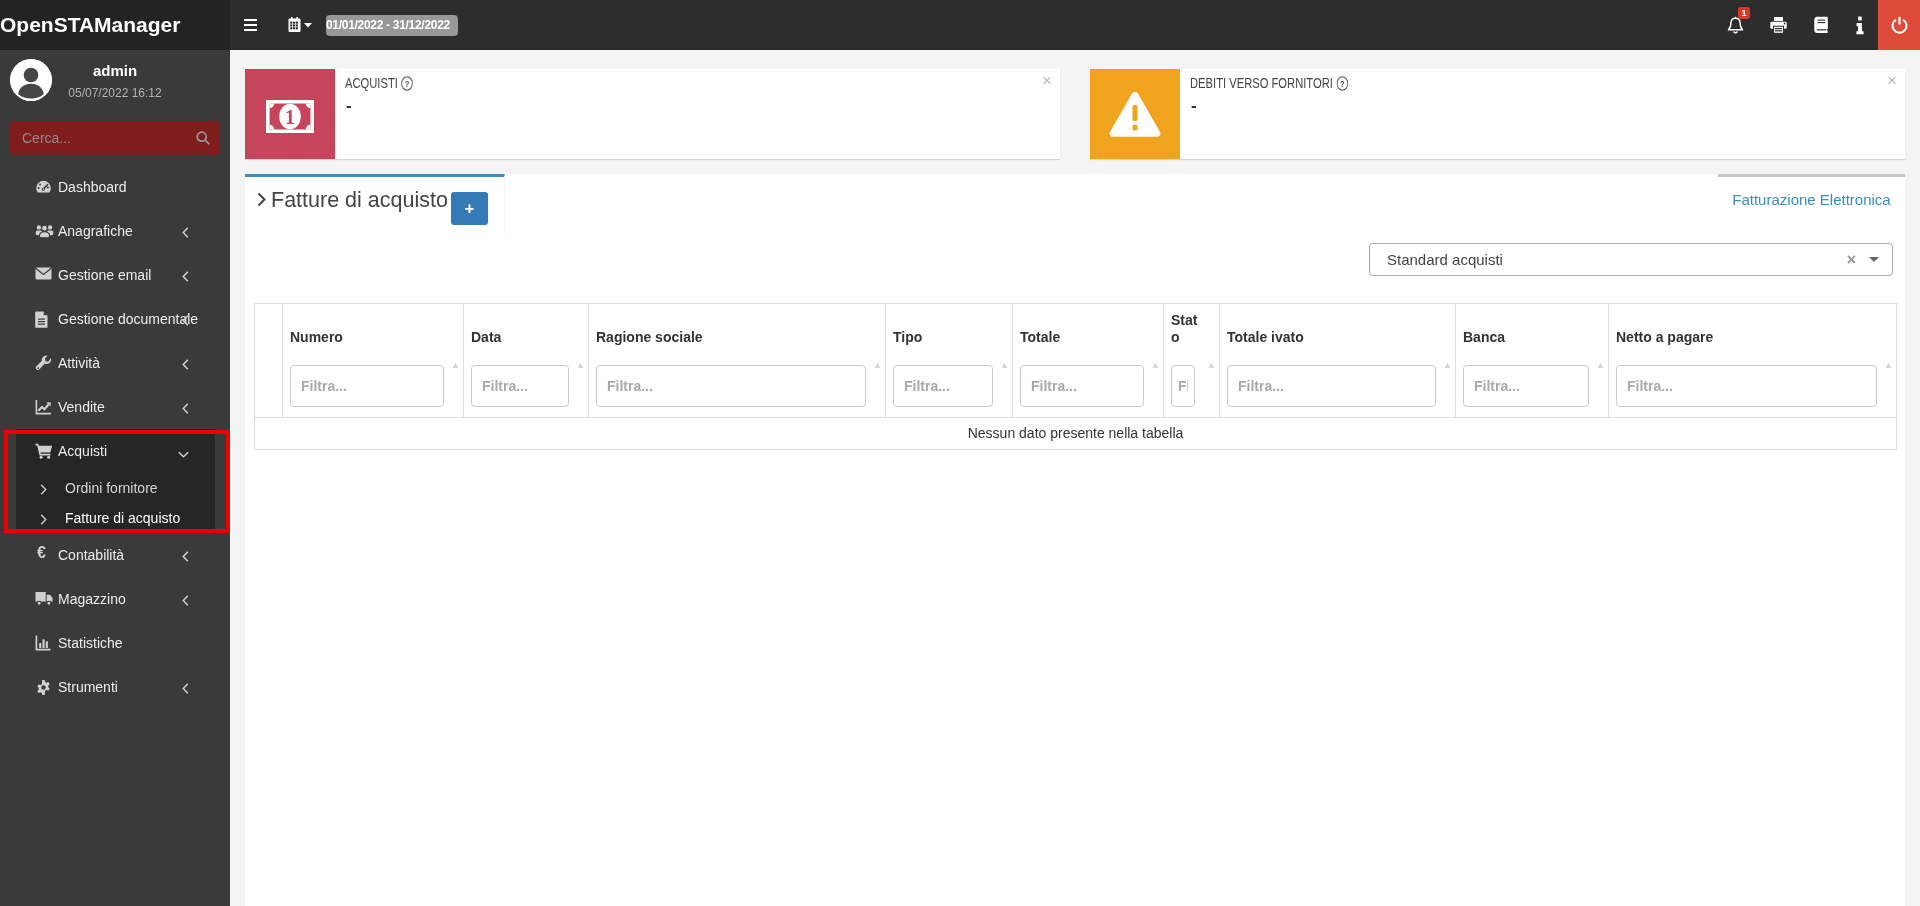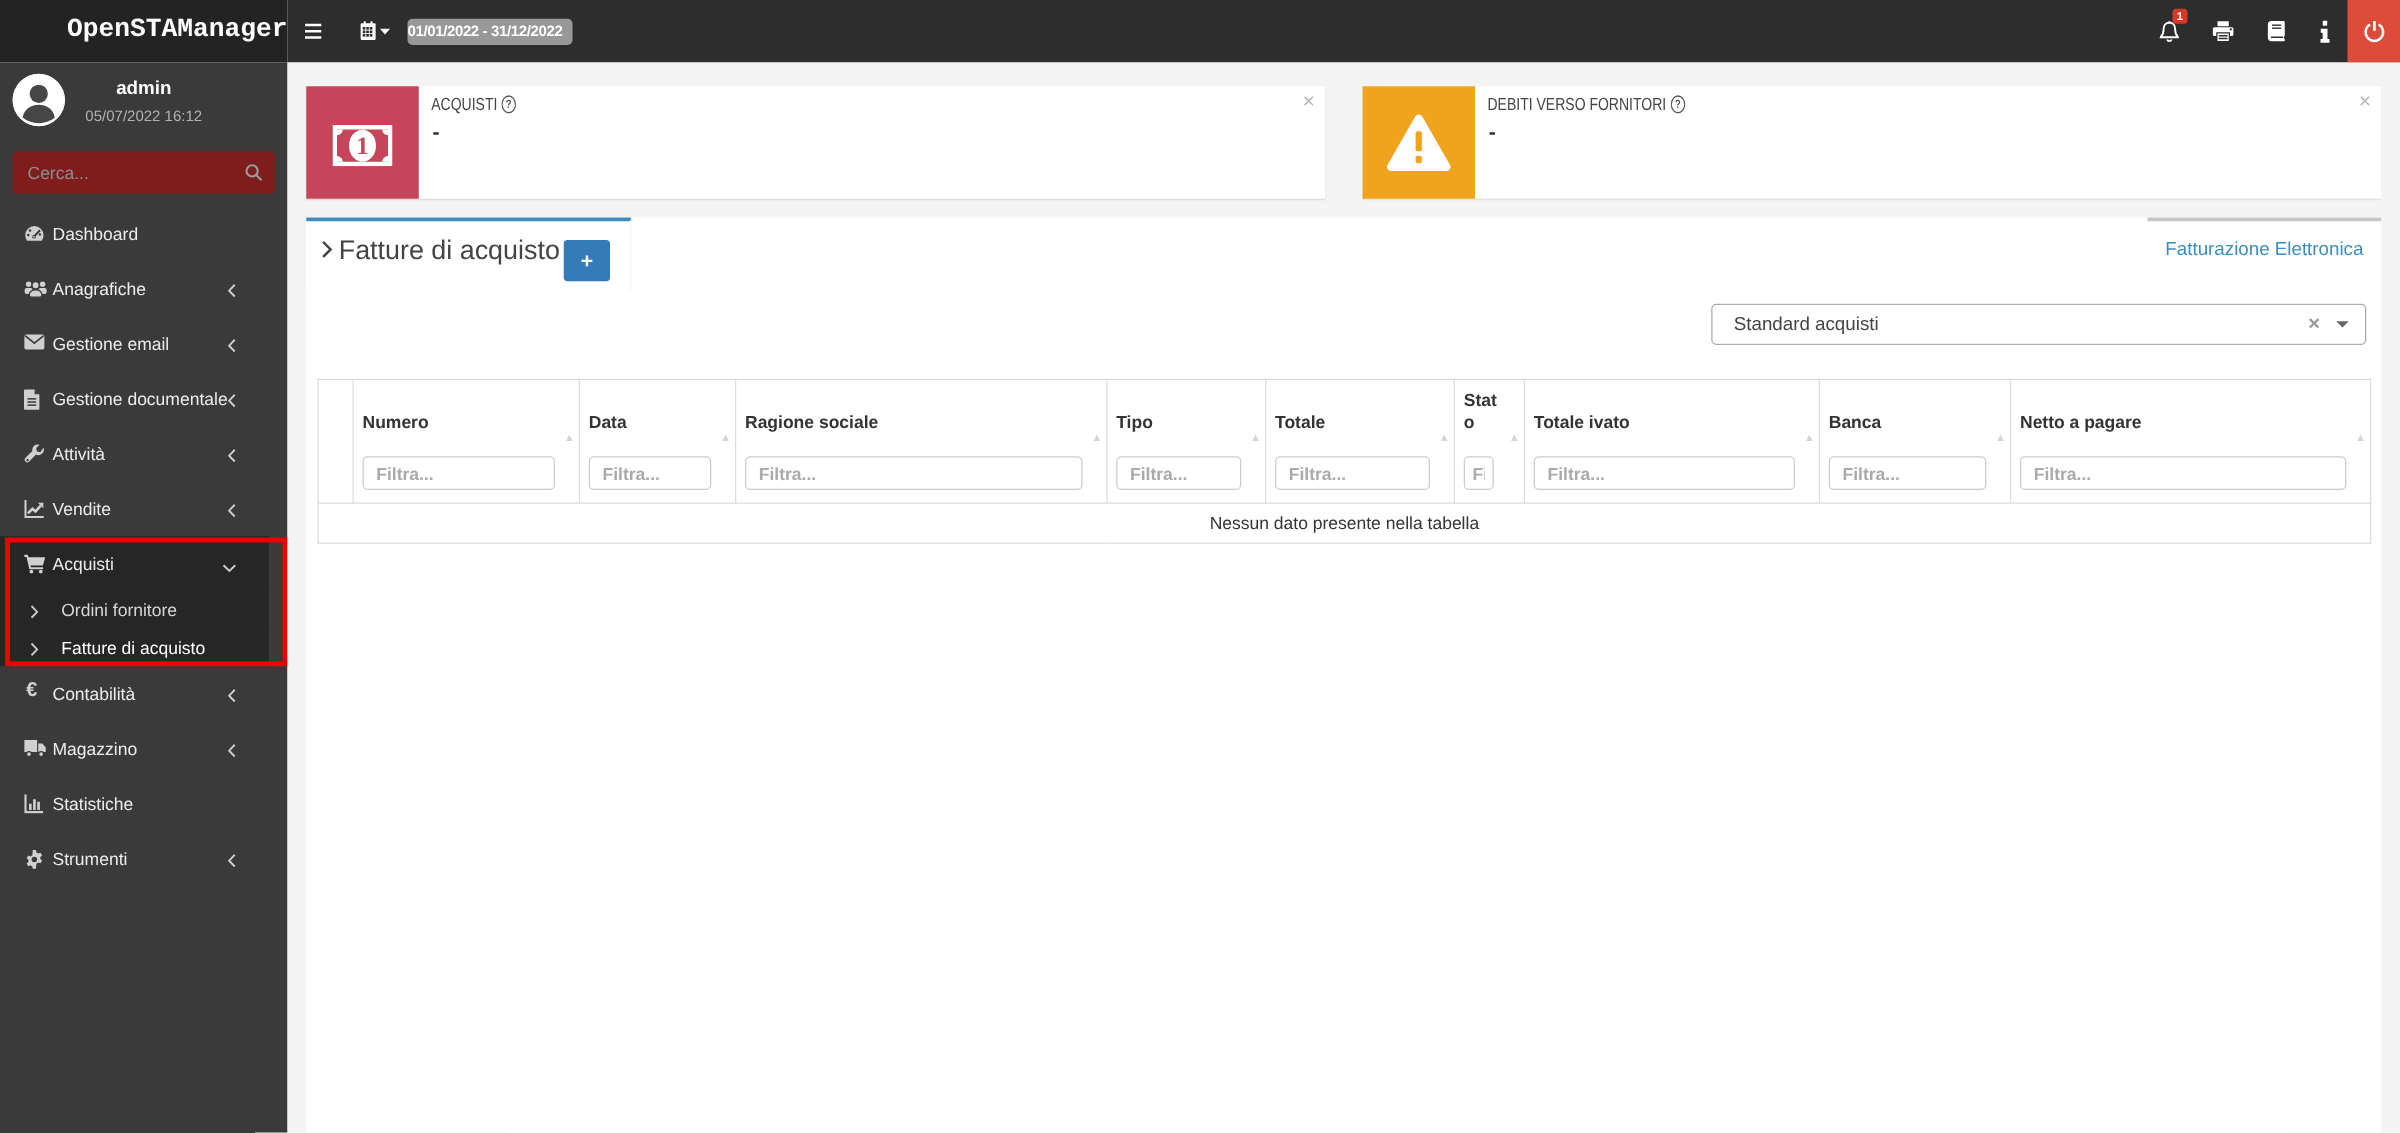--- a/index.html
+++ b/index.html
@@ -1,37 +1,37 @@
 <!DOCTYPE html>
 <html><head>
 <meta charset="utf-8">
 <title>OpenSTAManager</title>
 <style>
 * { margin:0; padding:0; box-sizing:border-box; }
 html,body { width:1920px; height:906px; overflow:hidden; font-family:"Liberation Sans", sans-serif; background:#f4f4f4; }
-.logo { position:absolute; left:0; top:0; width:230px; height:50px; background:#232323; color:#fff; font-size:21px; letter-spacing:-0.2px; font-weight:bold; text-align:right; line-height:50px; letter-spacing:0px;font-family:Liberation Mono, monospace; }
+.logo { position:absolute; left:0; top:0; width:230px; height:50px; background:#232323; color:#fff; font-size:21px; letter-spacing:-0.2px; font-weight:bold; text-align:left; line-height:50px; letter-spacing:0px; }
 .topbar { position:absolute; left:230px; top:0; right:0; height:50px; background:#2d2d2d; }
 .sidebar { position:absolute; left:0; top:50px; width:230px; bottom:0; background:#3a3a3a; }
 .content { position:absolute; left:230px; top:50px; right:0; bottom:0; background:#f4f4f4; }
 
 .hamb { position:absolute; left:244px; top:19px; width:13px; height:12px; }
 .hamb div { height:2px; background:#fff; margin-bottom:3px; }
 .cal-group { position:absolute; left:286px; top:17px; }
 .datebadge { position:absolute; left:326px; top:15px; width:132px; height:21px; background:#989898; border-radius:4px; color:#fff; font-size:12px; font-weight:bold; letter-spacing:-0.3px; text-align:left; line-height:21px; }
 .nav-ic { position:absolute; top:0; height:50px; display:flex; align-items:center; justify-content:center; }
 .badge1 { position:absolute; left:1508px; top:7px; width:12px; height:12px; background:#d73925; border-radius:3px; color:#fff; font-size:9px; font-weight:bold; text-align:center; line-height:12px; }
 .powerbtn { position:absolute; left:1648px; top:0; width:42px; height:50px; background:#dd4b39; display:flex; align-items:center; justify-content:center; }
 
 .avatar { position:absolute; left:10px; top:9px; width:42px; height:42px; border-radius:50%; background:#fff; overflow:hidden; }
 .uinfo { position:absolute; left:48px; top:12px; width:134px; text-align:center; }
 .uinfo .n { color:#fff; font-weight:bold; font-size:15px; }
 .uinfo .d { color:#b3b3b3; font-size:12px; margin-top:7px; }
 .search { position:absolute; left:10px; top:71px; width:210px; height:34px; background:#7f1d1d; border-radius:4px; color:#8d8d8d; font-size:14px; line-height:34px; padding-left:12px; }
 .search svg { position:absolute; right:10px; top:10px; }
-.menu { position:absolute; left:0; top:115px; width:215px; }
+.menu { position:absolute; left:0; top:115px; width:215px;padding-left:16px; }
 .mi { position:relative; height:44px; color:#ececec; font-size:14px; }
 .mi .ic { position:absolute; left:19px; top:14px; width:17px; height:17px; }
 .mi .tx { position:absolute; left:42px; top:14px; }
 .mi .ch { position:absolute; right:26px; top:16px; }
 .grp { background:#262626; }
 .smi { position:relative; height:30px; color:#d6d6d6; font-size:14px; background:#262626; }
 .smi .ach { position:absolute; left:24px; top:9px; }
 .smi .tx { position:absolute; left:49px; top:7px; }
 .redbox { position:absolute; left:4px; top:380px; width:226px; height:103px; border:4px solid #ed0000; pointer-events:none; }
 
@@ -46,21 +46,21 @@
 .addbtn { position:absolute; left:206px; top:15px; width:37px; height:33px; background:#337ab7; border-radius:3px; color:#fff; font-weight:bold; font-size:17px; text-align:center; line-height:33px; }
 .tab-fe { position:absolute; right:0; top:0; width:187px; height:59px; border-top:3px solid #c7c7c7; color:#3c8dbc; font-size:15px; text-align:center; line-height:45px; }
 .pane { position:absolute; left:15px; right:15px; top:183px; bottom:0; background:#fff; }
 .sel2 { position:absolute; right:12px; top:10px; width:524px; height:33px; border:1px solid #aaa; border-radius:4px; background:#fff; color:#444; font-size:15px; line-height:31px; padding-left:17px; }
 .sel2 .clr { position:absolute; right:36px; top:0; color:#999; font-size:16px; font-weight:bold; }
 .sel2 .car { position:absolute; right:13px; top:13px; width:0; height:0; border-left:5px solid transparent; border-right:5px solid transparent; border-top:5px solid #666; }
 table.dt { position:absolute; left:9px; top:70px; border-collapse:collapse; table-layout:fixed; }
 table.dt th { border:1px solid #ddd; vertical-align:bottom; padding:8px 7px 10px 7px; text-align:left; position:relative; }
 table.dt th .lbl { font-size:14px; font-weight:bold; color:#333; line-height:17px; margin-bottom:19px; }
 table.dt th .srt { position:absolute; right:3px; bottom:47px; font-size:9px; color:#d5d5d5; }
-table.dt th input { width:calc(100% - 12px); height:27px; border:1px solid #ccc; border-radius:4px; font-family:"Liberation Sans",sans-serif; font-size:14px; font-weight:bold; padding:0 10px; color:#444; }
+table.dt th input { width:calc(100% - 12px); height:42px; border:1px solid #ccc; border-radius:4px; font-family:"Liberation Sans",sans-serif; font-size:14px; font-weight:bold; padding:0 10px; color:#444; }
 table.dt th input::placeholder { color:#aaa; opacity:1; }
 table.dt td { border:1px solid #ddd; text-align:center; font-size:14px; color:#333; padding:7px 8px 8px; }
 </style>
 </head>
 <body>
 <div class="logo">OpenSTAManager</div>
 <div class="topbar">
 <div class="hamb" style="left:14px;">
       <div></div>
       <div></div>

